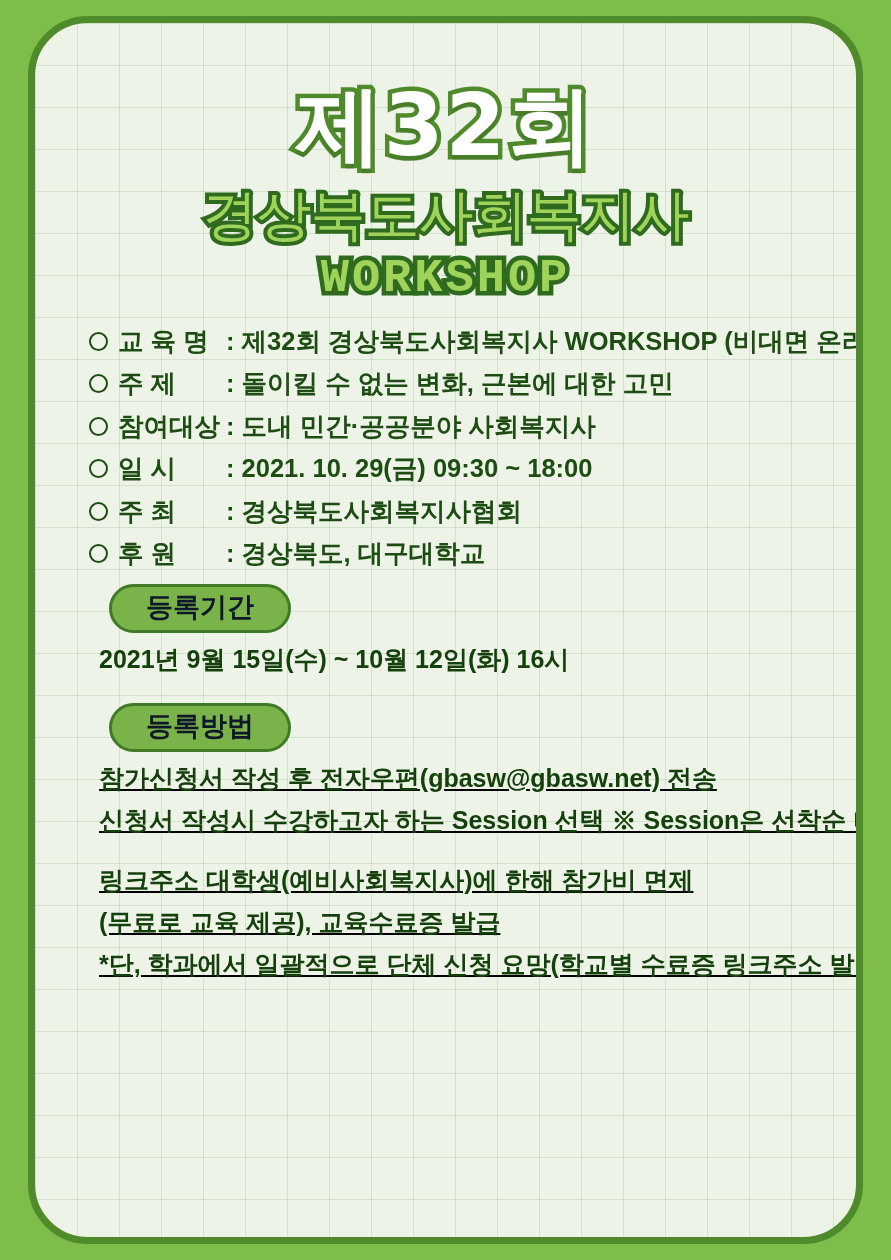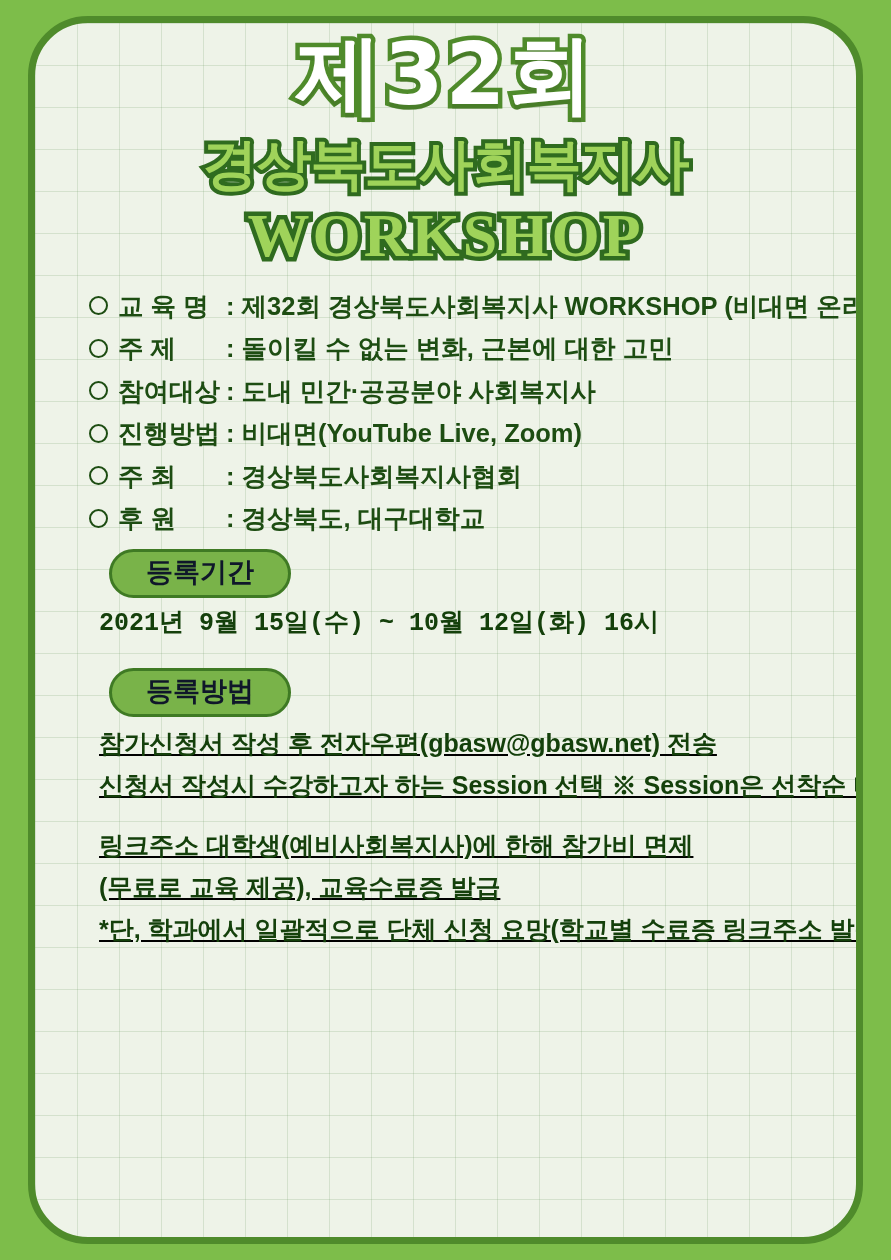--- a/index.html
+++ b/index.html
@@ -32,49 +32,50 @@
     background:
       repeating-linear-gradient(to right, rgba(120,160,110,0.22) 0 1px, transparent 1px 42px),
       repeating-linear-gradient(to bottom, rgba(120,160,110,0.22) 0 1px, transparent 1px 42px),
       #eef3e8;
     box-sizing: border-box;
     overflow: hidden;
   }
   
   .headline {
     text-align: center;
-    padding-top: 6px;
+    padding-top: 16px;
+    margin-top: 41px;
   }
   .h-32 {
     font-family: "DejaVu Sans", sans-serif;
     font-weight: bold;
     font-size: 86px;
     line-height: 1.05;
     color: #ffffff;
     letter-spacing: 2px;
     -webkit-text-stroke: 9px #4f8b2b;
     paint-order: stroke fill;
     text-shadow: 0 5px 0 rgba(60,100,35,0.35);
     margin: 0;
   }
   .h-title {
     font-family: "DejaVu Sans", sans-serif;
-    font-weight: bold;
+    font-weight: normal;
     font-size: 55px;
     line-height: 1.15;
     color: #9fd35a;
     -webkit-text-stroke: 8px #2f6b1f;
     paint-order: stroke fill;
     margin: 14px 0 0 0;
     letter-spacing: -1px;
   }
   .h-workshop {
-    font-family: Liberation Serif, serif;
+    font-family: Liberation Mono, monospace;
     font-weight: bold;
-    font-size: 62px;
+    font-size: 47px;
     line-height: 1.05;
     color: #9fd35a;
     -webkit-text-stroke: 9px #2f6b1f;
     paint-order: stroke fill;
     margin: 6px 0 0 0;
     letter-spacing: 3px;
   }
   
   .info {
     margin: 26px 0 0 0;
@@ -122,21 +123,21 @@
   }
   .section p {
     margin: 10px 0 0 0;
     padding-left: 64px;
     font-size: 25px;
     font-weight: bold;
     color: #14400b;
     line-height: 1.28;
     white-space: nowrap;
   }
-  .indent1 { padding-left: 70px; font-family: Liberation Mono, monospace; }
+  .indent1 { padding-left: 70px; }
   .gap-sm { margin-top: 16px; }
   .gap-md { margin-top: 28px; text-decoration: underline; }
 </style>
 </head>
 <body>
 
 <div class="poster">
   <div class="card">
 
     <div class="headline">
@@ -149,21 +150,21 @@
       <li>
         <span class="bullet"></span><span class="lbl">교 육 명</span>: <span>제32회 경상북도사회복지사 WORKSHOP (비대면 온라인)</span>
       </li>
       <li>
         <span class="bullet"></span><span class="lbl">주     제</span>: <span>돌이킬 수 없는 변화, 근본에 대한 고민</span>
       </li>
       <li>
         <span class="bullet"></span><span class="lbl">참여대상</span>: <span>도내 민간·공공분야 사회복지사</span>
       </li>
       <li>
-        <span class="bullet"></span><span class="lbl">진행방법</span>: <span>비대면(YouTube Live, Zoom)</span>
+        <span class="bullet"></span><span class="lbl">일     시</span>: <span>2021. 10. 29(금) 09:30 ~ 18:00</span>
       </li>
       <li>
         <span class="bullet"></span><span class="lbl">주     최</span>: <span>경상북도사회복지사협회</span>
       </li>
       <li>
         <span class="bullet"></span><span class="lbl">후     원</span>: <span>경상북도, 대구대학교</span>
       </li>
     </ul>
 
     <div class="section gap-sm">

